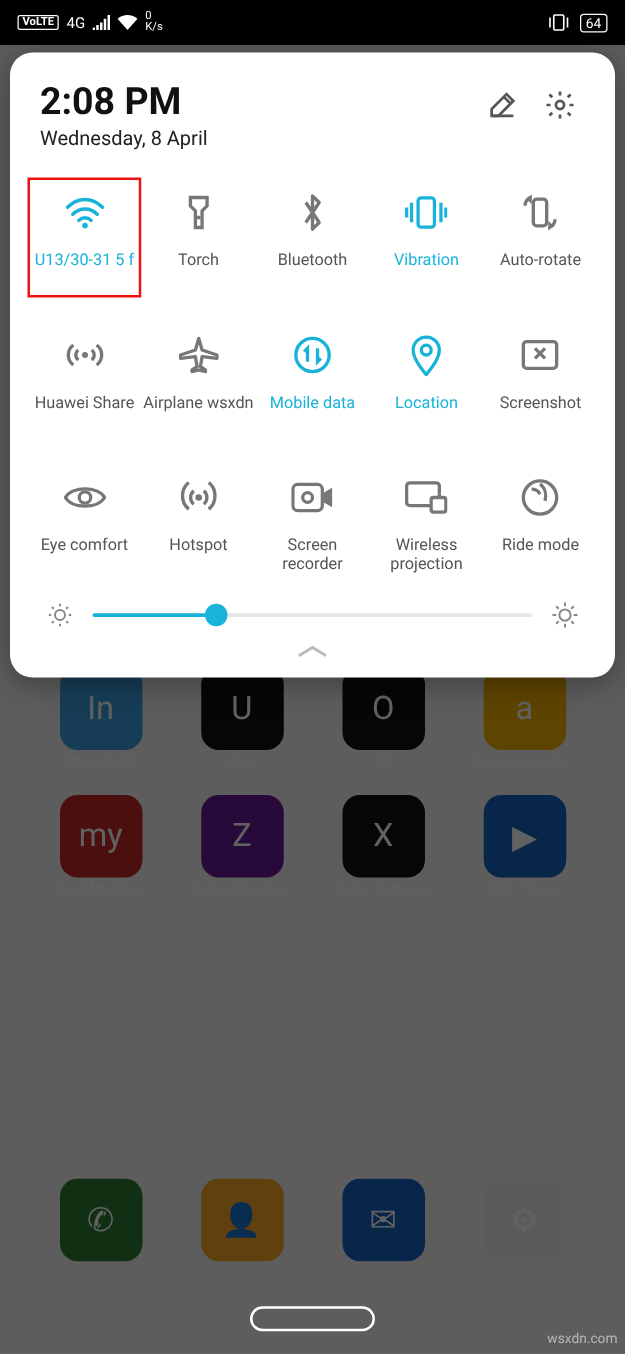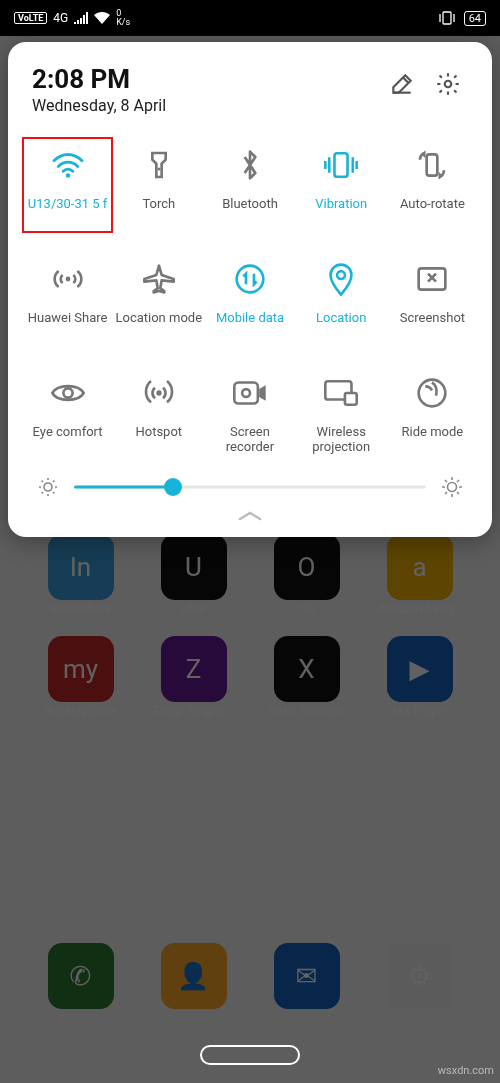--- a/index.html
+++ b/index.html
@@ -24,21 +24,21 @@
 .app-icon .tile { width: 66px; height: 66px; border-radius: 14px; display: flex; align-items: center; justify-content: center; font-size: 26px; color: #fff; }
 .app-icon .lbl { font-size: 12px; color: #fff; text-align: center; white-space: nowrap; overflow: hidden; text-overflow: ellipsis; max-width: 96px; }
 .nav-pill { position: absolute; bottom: 18px; left: 50%; transform: translateX(-50%); width: 100px; height: 20px; border: 2px solid #fff; border-radius: 12px; }
 
 .watermark { position: absolute; right: 6px; bottom: 6px; font-size: 11px; color: rgba(255,255,255,0.55); }
 
 
 .panel { position: absolute; top: 42px; left: 8px; right: 8px; background: #fff; border-radius: 18px; box-shadow: 0 4px 24px rgba(0,0,0,0.35); padding: 22px 14px 12px; }
 .panel-head { display: flex; align-items: flex-start; padding: 0 10px 8px; }
 .panel-head .timecol { flex: 1; }
-.panel-head .time { font-size: 26px; font-weight: 700; color: #111; }
+.panel-head .time { font-size: 30px; font-weight: 700; color: #111; }
 .panel-head .date { font-size: 16px; color: #222; margin-top: 2px; }
 .head-btn { width: 40px; height: 40px; display: flex; align-items: center; justify-content: center; color: #555; margin-left: 6px; }
 
 .grid { display: grid; grid-template-columns: repeat(5, 1fr); row-gap: 18px; margin-top: 14px; }
 .tile { display: flex; flex-direction: column; align-items: center; gap: 10px; padding: 6px 0; text-align: center; }
 .tile .ic { width: 44px; height: 44px; display: flex; align-items: center; justify-content: center; color: #777; }
 .tile.active .ic, .tile.active .tlabel { color: #18b3d9; }
 .tile .tlabel { font-size: 13px; color: #555; line-height: 1.15; min-height: 30px; display: flex; align-items: flex-start; justify-content: center; }
 .tile.active .tlabel { color: #18b3d9; }
 .tile.highlight { outline: 2px solid #e11; outline-offset: -2px; }
@@ -224,21 +224,21 @@
           </svg>
         </span>
         <span class="tlabel">Huawei Share</span>
       </div>
       <div class="tile">
         <span class="ic">
           <svg width="32" height="30" viewBox="0 0 24 22">
             <path fill="none" stroke="currentColor" stroke-width="2" stroke-linejoin="round" d="M12 1l2 7 9 3v2l-9-1-1 6 3 2v1l-4-1-4 1v-1l3-2-1-6-9 1v-2l9-3z"></path>
           </svg>
         </span>
-        <span class="tlabel">Location mode</span>
+        <span class="tlabel">Airplane wsxdn</span>
       </div>
       <div class="tile active">
         <span class="ic">
           <svg width="32" height="32" viewBox="0 0 24 24">
             <circle cx="12" cy="12" r="10" fill="none" stroke="currentColor" stroke-width="2"></circle>
             <path stroke="currentColor" stroke-width="2" fill="none" d="M9 16V8l-2 2M15 8v8l2-2"></path>
           </svg>
         </span>
         <span class="tlabel">Mobile data</span>
       </div>

